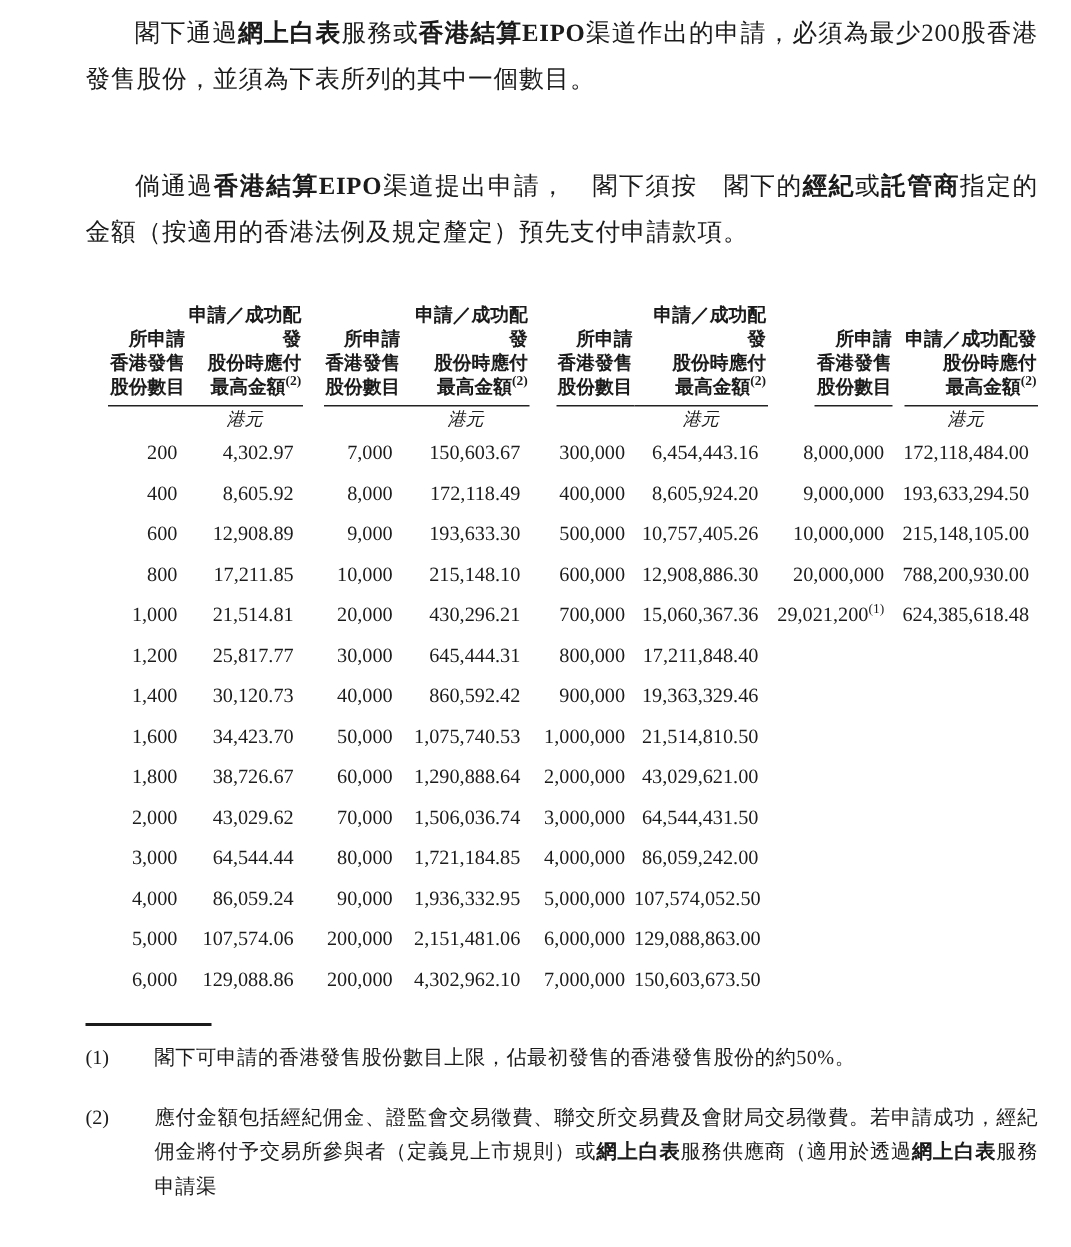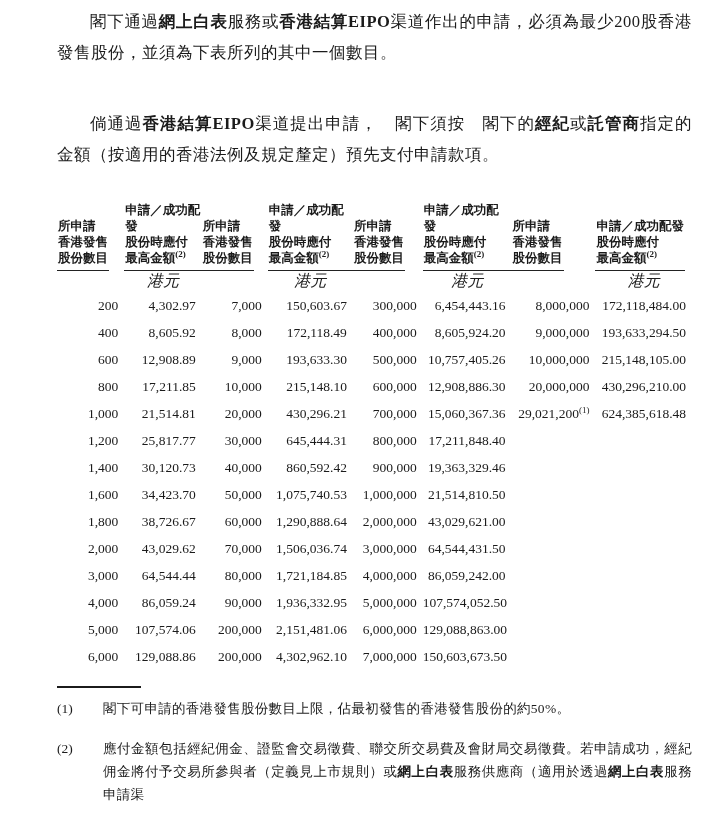--- a/index.html
+++ b/index.html
@@ -16,26 +16,26 @@
   }
   .para.p1{margin-bottom:40px;}
   .para.p2{margin-bottom:22px;}
   .para.p3{margin-bottom:32px;}
   .para b{font-weight:bold;}
   
   table.tbl{width:100%;border-collapse:collapse;table-layout:fixed;}
   table.tbl th,table.tbl td{padding:0;margin:0;}
   .hrow th{
     font-size:12.5px;font-weight:bold;line-height:16px;
-    text-align:left;vertical-align:bottom;
+    text-align:right;vertical-align:bottom;
   }
   .hl{display:inline-block;border-bottom:1.5px solid #222;padding:0 1px 4px;}
   .hrow sup,.cell sup{font-size:9px;vertical-align:super;line-height:0;}
   .hcur td{
-    font-size:16px;font-style:italic;text-align:center;
+    font-size:12px;font-style:italic;text-align:center;
     padding-top:5px;padding-bottom:16px;
   }
   tbody td.cell{
     font-size:13.5px;line-height:27px;text-align:right;
     white-space:nowrap;padding-right:6px;
   }
   
   .fnsep{width:84px;border-top:2px solid #1b1b1b;margin:16px 0 9px;}
   .fn{display:flex;font-size:13.5px;line-height:23px;margin-bottom:17px;}
   .fn .fnnum{width:46px;flex:none;}
@@ -115,21 +115,21 @@
           <td class="cell">215,148,105.00</td>
         </tr>
         <tr>
           <td class="cell">800</td>
           <td class="cell">17,211.85</td>
           <td class="cell">10,000</td>
           <td class="cell">215,148.10</td>
           <td class="cell">600,000</td>
           <td class="cell">12,908,886.30</td>
           <td class="cell">20,000,000</td>
-          <td class="cell">430,296,210.00</td>
+          <td class="cell">788,200,930.00</td>
         </tr>
         <tr>
           <td class="cell">1,000</td>
           <td class="cell">21,514.81</td>
           <td class="cell">20,000</td>
           <td class="cell">430,296.21</td>
           <td class="cell">700,000</td>
           <td class="cell">15,060,367.36</td>
           <td class="cell">29,021,200<sup>(1)</sup></td>
           <td class="cell">624,385,618.48</td>

